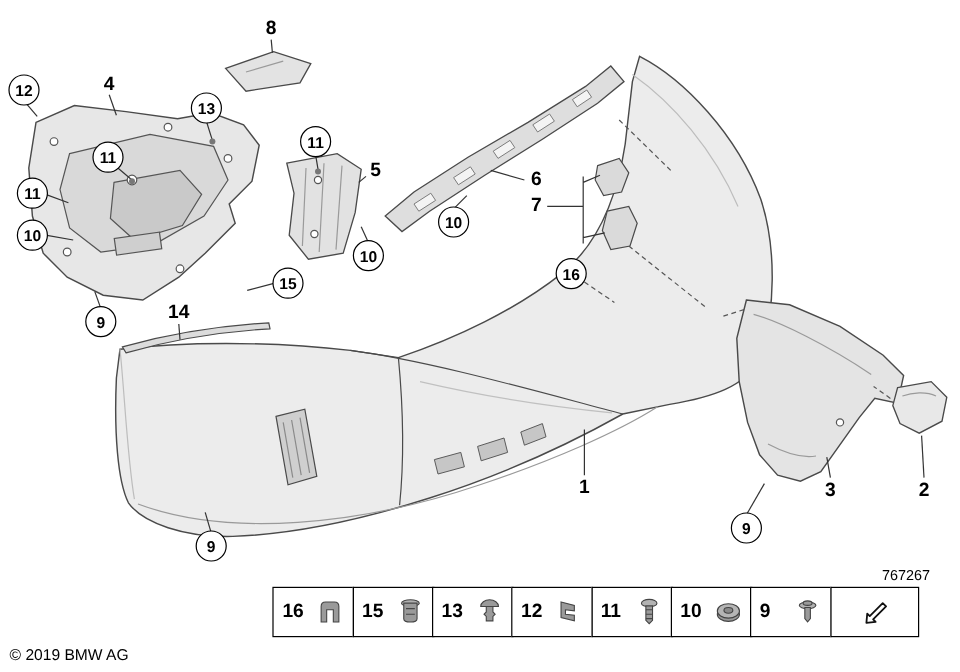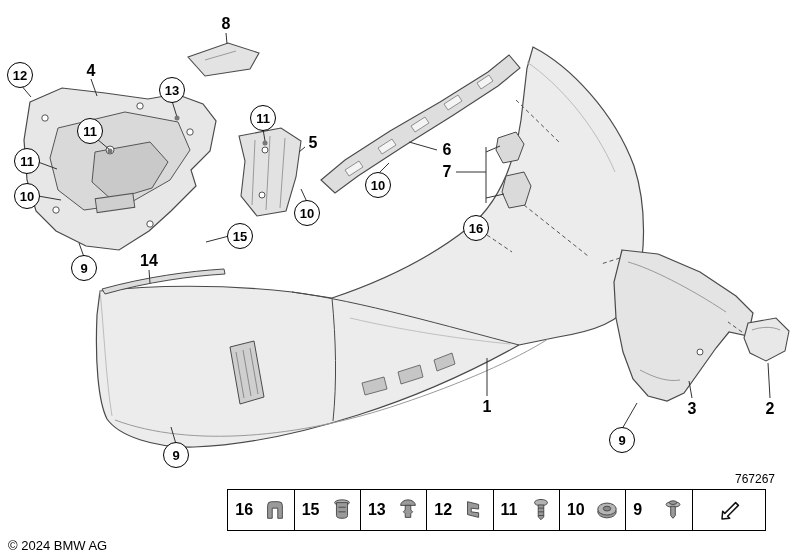--- a/index.html
+++ b/index.html
@@ -222,15 +222,15 @@
       </svg>
     </div>
 
     <div class="cell arrow-cell">
       <svg class="licon" width="26" height="26" viewBox="0 0 26 26">
         <path d="M19.6,5.6 L22.4,8.4 L11.6,19.2 L13.7,21.3 L6,22 L6.7,14.3 L8.8,16.4 Z" fill="#fff" stroke="#111" stroke-width="1.5" stroke-linejoin="round"></path>
       </svg>
     </div>
   </div>
 
-  <div class="copyright">© 2024 BMW AG</div>
+  <div class="copyright">© 2019 BMW AG</div>
   <div class="diagram-number">767267</div>
 </div>
 
 </body></html>

